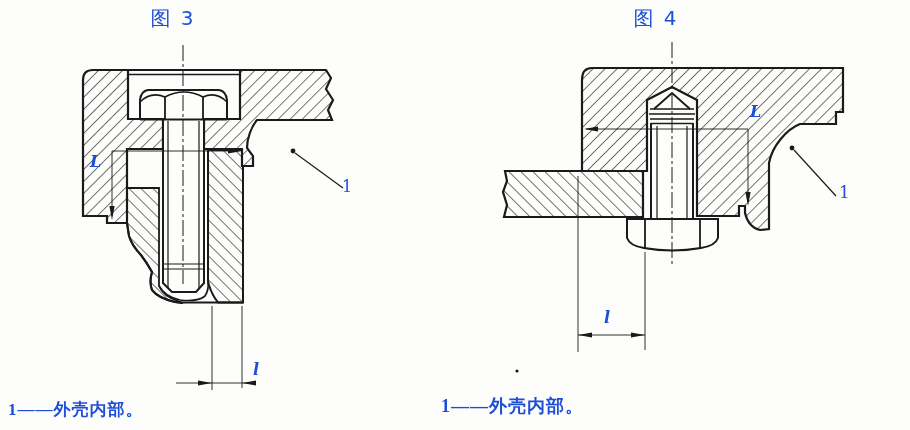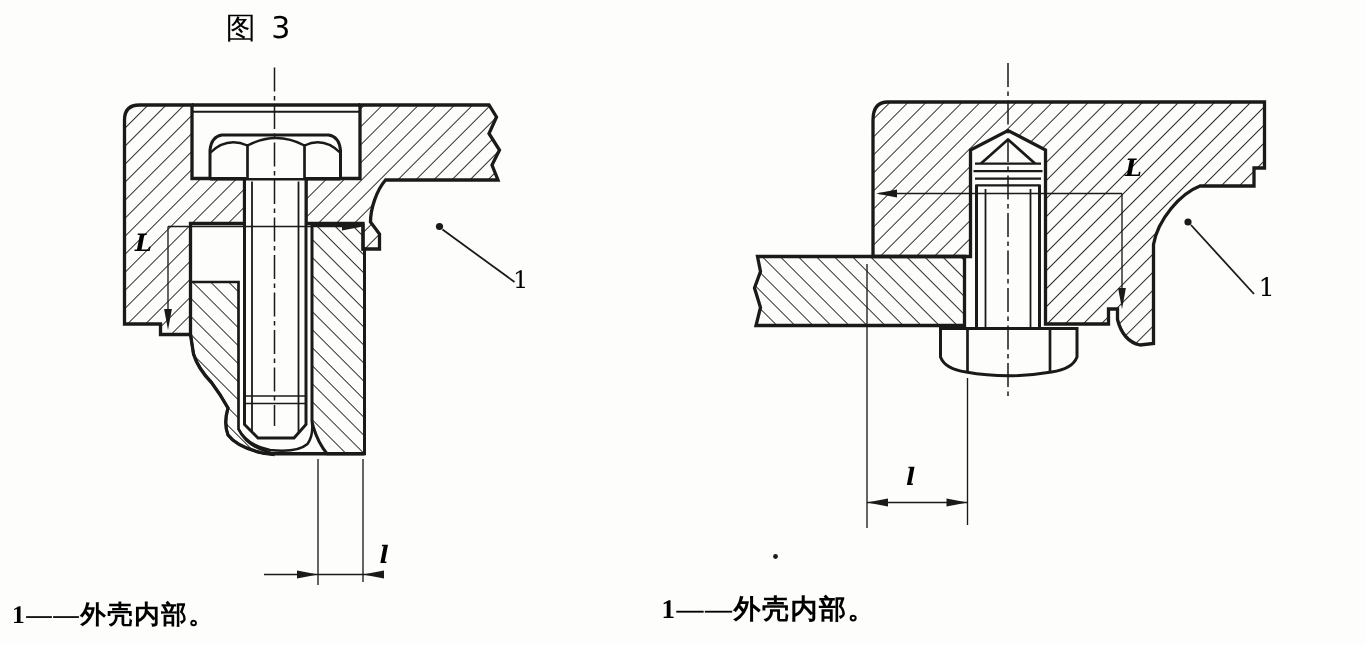--- a/index.html
+++ b/index.html
@@ -1,21 +1,21 @@
 <!DOCTYPE html>
 <html><head>
 <meta charset="utf-8">
 <style>
   html,body{margin:0;padding:0;background:#ffffff;}
   .canvas{
     position:relative;width:910px;height:430px;background:#fdfdfb;overflow:hidden;
     font-family:"Liberation Sans",sans-serif;color:#1a1a1a;
   }
   .canvas svg{position:absolute;left:0;top:0;}
-  .t{position:absolute;white-space:nowrap;color:#000000;}
+  .t{position:absolute;white-space:nowrap;color:#1d4ed8;}
   .fig-title{font-size:20px;text-align:center;font-family:"DejaVu Sans",sans-serif;letter-spacing:2px;}
   .dim-label{font-family:"DejaVu Serif",serif;font-style:italic;font-weight:bold;font-size:16px;}
   .callout-label{font-family:"DejaVu Serif",serif;font-size:16px;}
   .caption{font-weight:bold;font-size:17px;font-family:Liberation Serif, serif;letter-spacing:1px;}
 </style>
 </head>
 <body>
 
 <div class="canvas">
 
@@ -111,20 +111,21 @@
     <polygon points="645,335 631,332.4 631,337.6" fill="#1a1a1a" stroke="none"></polygon>
 
     <circle cx="792" cy="148" r="2.4" fill="#1a1a1a" stroke="none"></circle>
     <line x1="794" y1="150" x2="836" y2="196" stroke-width="1.2"></line>
 
     <circle cx="517" cy="371" r="1.6" fill="#1a1a1a" stroke="none"></circle>
   </g>
 </svg>
 
 <div class="t fig-title" style="left:130px;top:5px;width:86px">图 3</div>
+<div class="t fig-title" style="left:613px;top:5px;width:86px">图 4</div>
 
 <div class="t dim-label" style="left:90px;top:152px">L</div>
 <div class="t dim-label" style="left:253px;top:360px">l</div>
 <div class="t callout-label" style="left:342px;top:177px">1</div>
 
 <div class="t dim-label" style="left:750px;top:102px">L</div>
 <div class="t dim-label" style="left:604px;top:308px">l</div>
 <div class="t callout-label" style="left:839px;top:182px;font-size:17px">1</div>
 
 <div class="t caption" style="left:8px;top:398px">1——外壳内部。</div>

